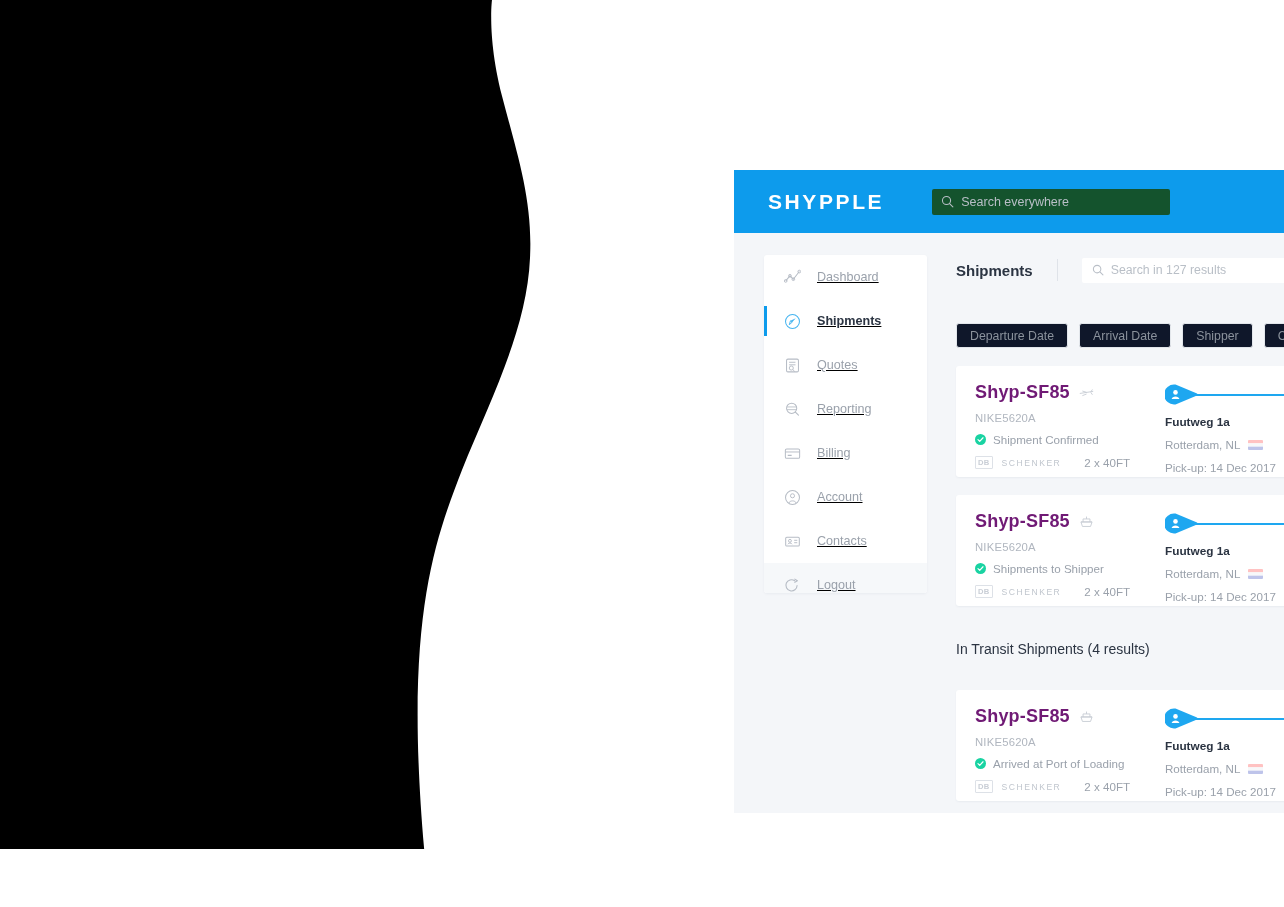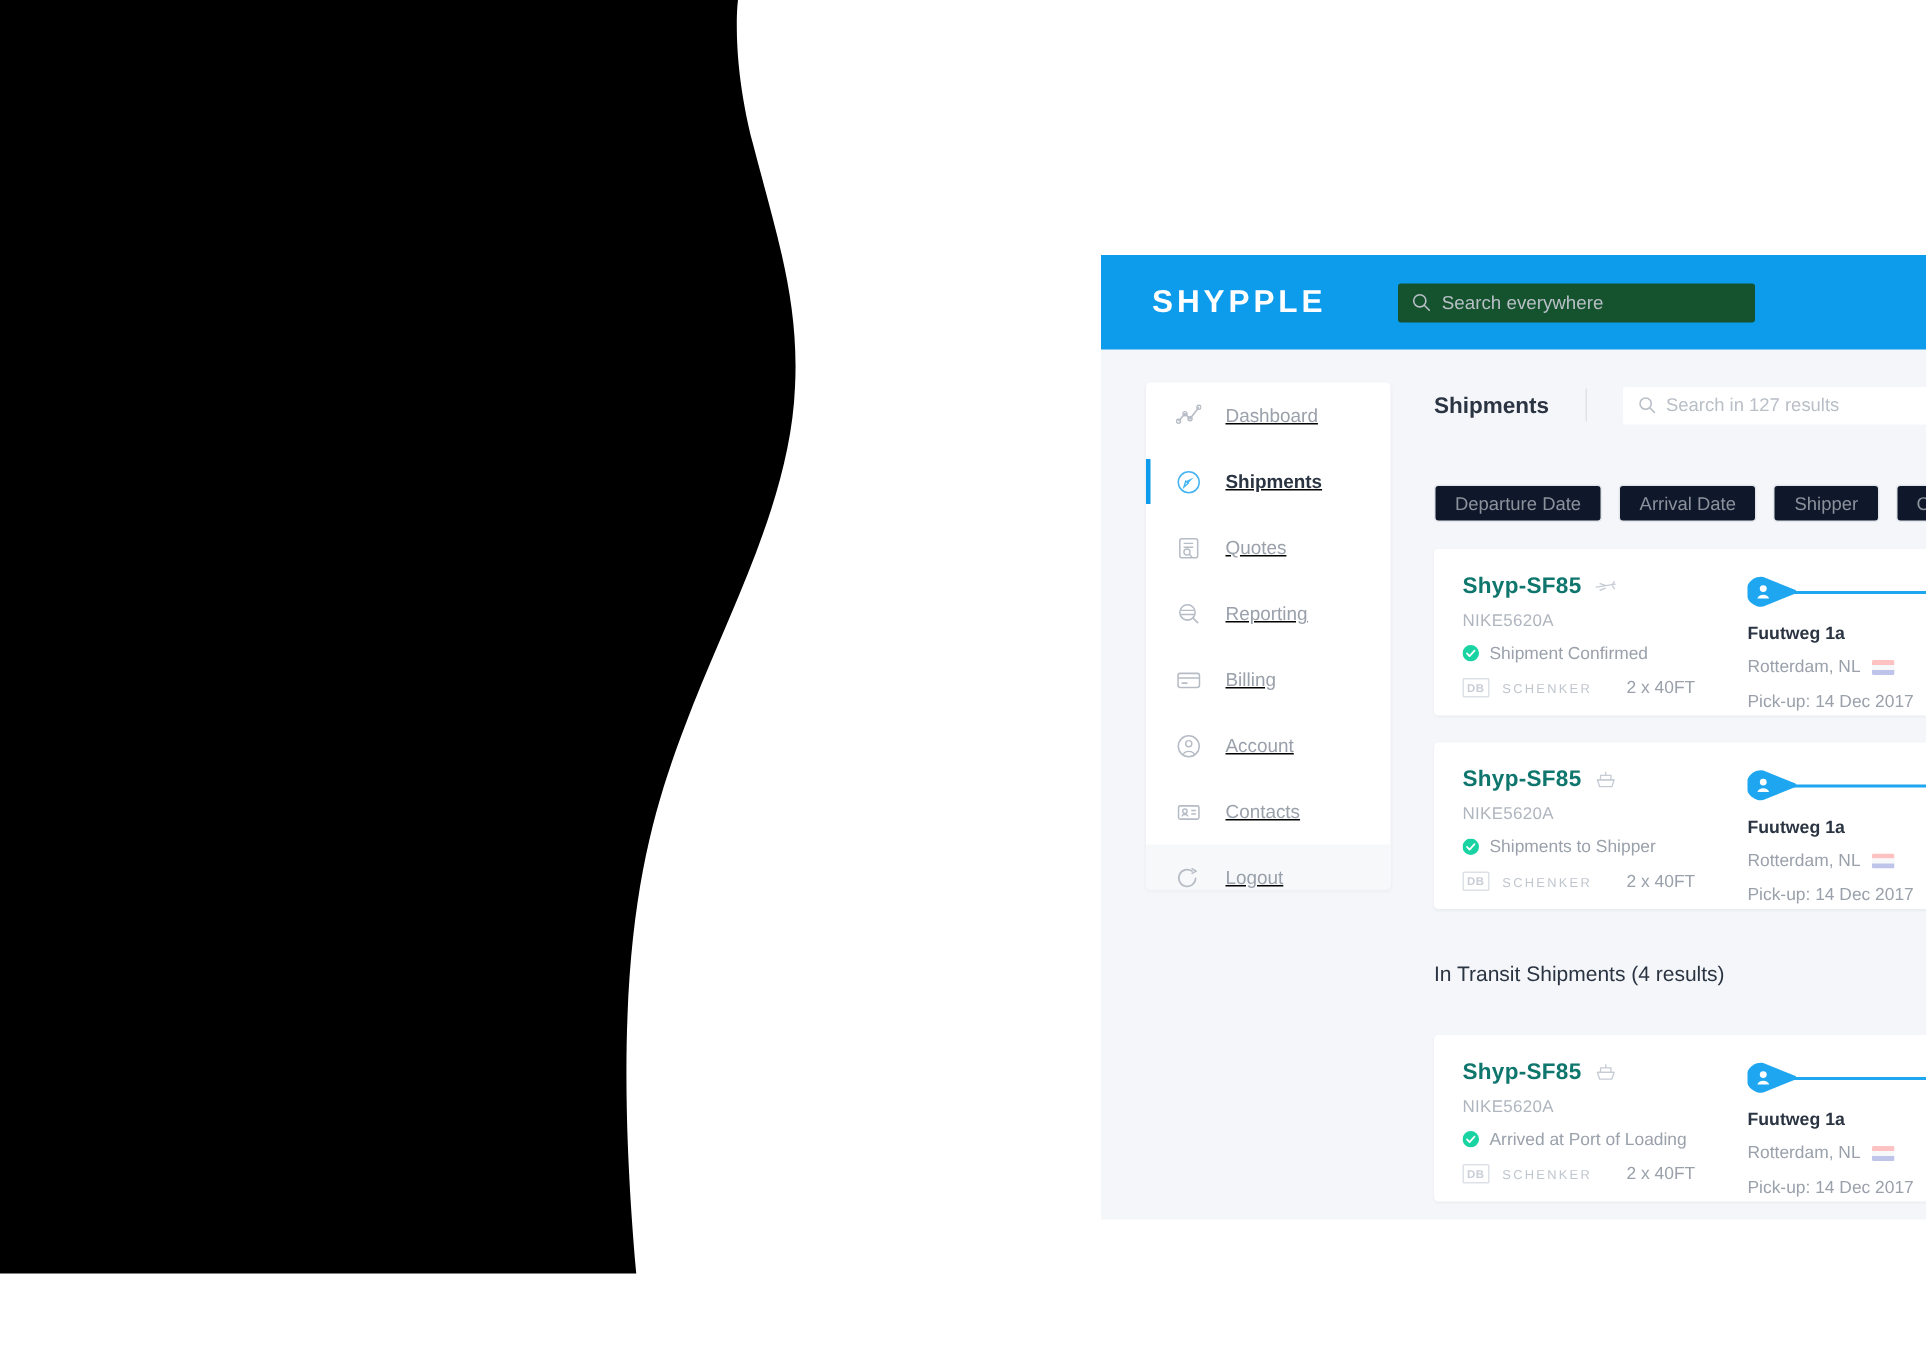--- a/index.html
+++ b/index.html
@@ -85,21 +85,21 @@
 
   
   .card{
     background:#ffffff; border-radius:3px; margin-top:18px;
     height:111px; padding:16px 0 0 19px;
     box-shadow:0 1px 2px rgba(20,40,70,.05);
     display:flex; min-width:0;
   }
   .card-left{ width:190px; flex:none; }
   .ref-row{ display:flex; align-items:center; gap:9px; }
-  .ref{ font-size:15px; color:#0f766e; font-weight:600; letter-spacing:.2px; }
+  .ref{ font-size:18px; color:#701a75; font-weight:600; letter-spacing:.2px; }
   .mode-icon{ width:15px; height:15px; color:#c6ccd4; display:block; }
   .sub{ font-size:11.3px; color:#b0b6bf; margin-top:9px; letter-spacing:.2px; }
   .status-row{ display:flex; align-items:center; gap:7px; margin-top:9px; }
   .dot-check{ width:11px; height:11px; flex:none; }
   .status-txt{ font-size:11.6px; color:#9aa1ab; white-space:nowrap; }
   .carrier-row{ display:flex; align-items:center; gap:9px; margin-top:10px; }
   .db-badge{
     font-size:7.6px; color:#c9ced6; border:1px solid #dde1e7;
     border-radius:1px; padding:1px 2px; font-weight:700; letter-spacing:.3px;
   }

